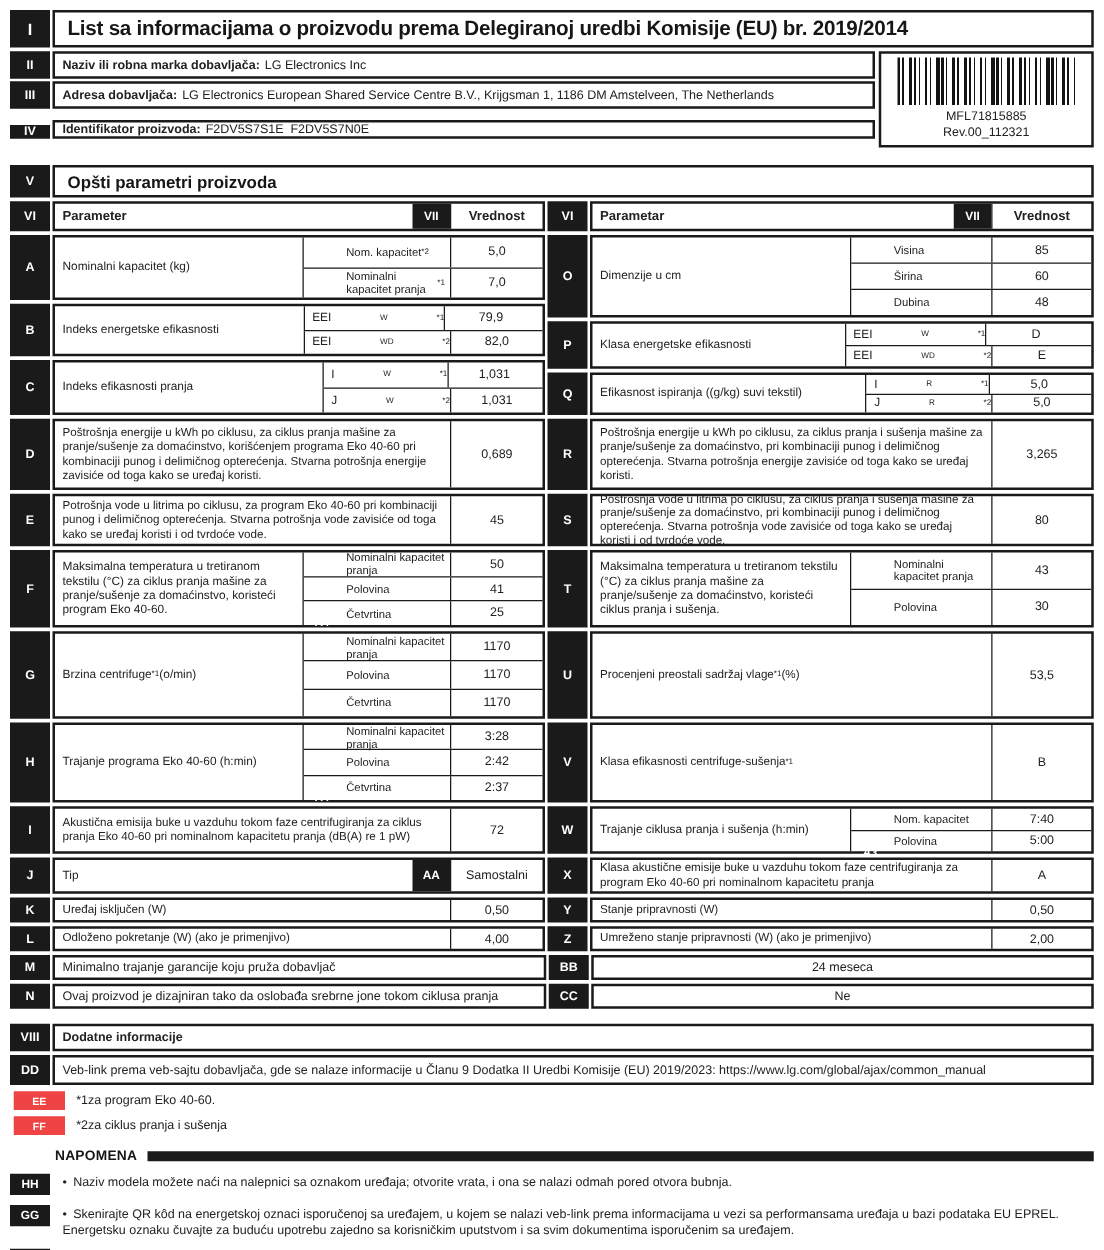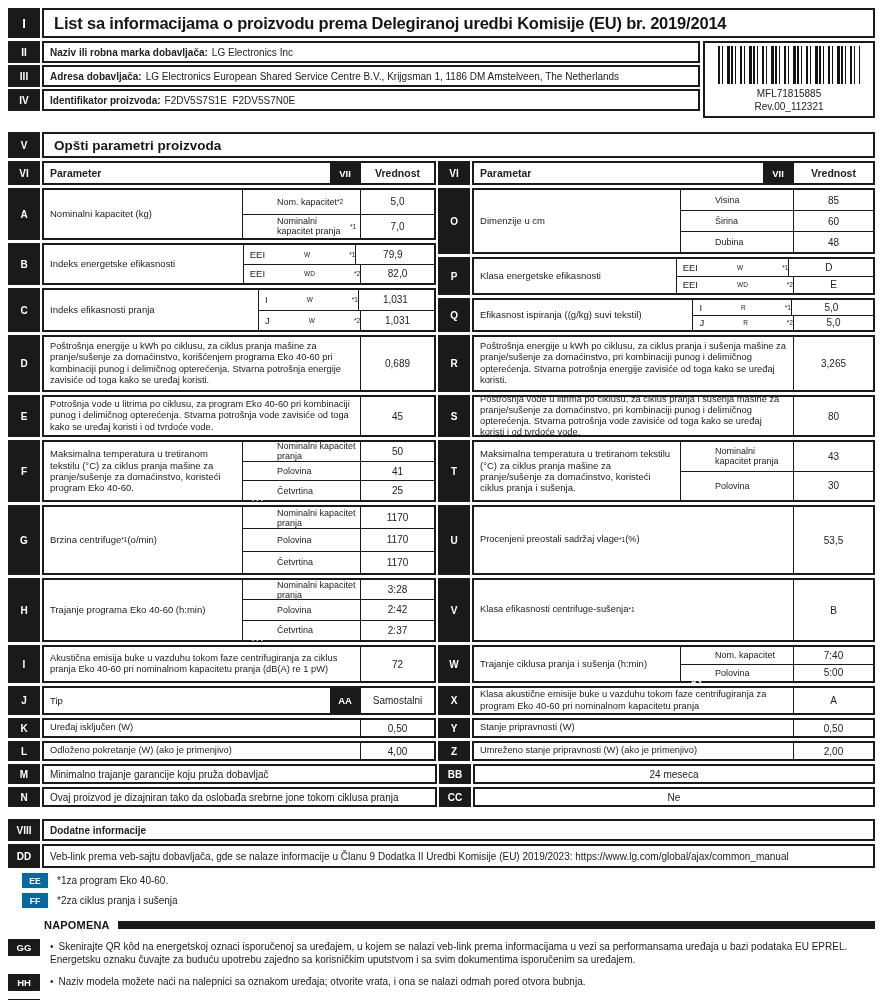--- a/index.html
+++ b/index.html
@@ -11,21 +11,21 @@
          flex:0 0 32px;font-size:10px;margin-right:2px;}
   .idbox.big{font-size:13px;}
   .cell{border:2px solid #1a1a1a;background:#fff;flex:1;display:flex;min-width:0;}
   .titlecell{align-items:center;padding-left:10px;font-weight:bold;font-size:16.5px;letter-spacing:-0.2px;color:#161616;}
   .hcell{align-items:center;padding-left:6px;font-size:10px;}
   .hl{font-weight:bold;margin-right:4px;white-space:nowrap;}
   .hv{white-space:pre-wrap;}
   .headgrid{display:flex;align-items:stretch;margin-bottom:14px;}
   .hleft{flex:1;display:flex;flex-direction:column;}
   .hleft .row{margin-bottom:2px;}
-  .hleft .row:last-child{margin-bottom:0;}
+  .hleft .row:last-child{margin-bottom:0;align-items:flex-end;}
   .bcell{flex:0 0 172px;border:2px solid #1a1a1a;margin-left:3px;display:flex;flex-direction:column;
          align-items:center;justify-content:center;padding:3px;}
   .barcode{width:142px;height:38px;margin-bottom:3px;background:
     repeating-linear-gradient(90deg,#131313 0 2px,#fff 2px 4px,#131313 4px 5px,#fff 5px 9px,
     #131313 9px 12px,#fff 12px 13px,#131313 13px 15px,#fff 15px 17px,#131313 17px 18px,#fff 18px 22px);}
   .btext{font-size:10px;line-height:1.3;color:#222;}
   .vtitle{align-items:center;padding-left:10px;font-weight:bold;font-size:13.5px;color:#161616;}
   .cols{display:flex;}
   .col{display:flex;flex-direction:column;}
   .col-left{width:431px;margin-right:2px;}
@@ -53,22 +53,22 @@
   .symrow + .symrow{border-top:1px solid #1a1a1a;}
   .sym{display:flex;align-items:center;padding-left:6px;font-size:9.5px;border-left:1px solid #1a1a1a;gap:39px;}
   .symcol-l{flex:0 0 93px;}
   .symcol-r{flex:0 0 88px;}
   .sym sub{font-size:6.5px;}
   sup{font-size:6.5px;}
   .spanlab{flex:0 0 395px;margin-right:2px;}
   .spanval{align-items:center;justify-content:center;font-size:10px;}
   .addgap{margin-top:12px;}
   .fnrow{display:flex;align-items:center;margin-top:5px;}
-  .fnbox{width:26px;height:15px;background:#0369a1;color:#fff;font-weight:bold;font-size:8.5px;
-         display:flex;align-items:center;justify-content:center;margin-right:9px;margin-left:14px;}
+  .fnbox{width:41px;height:15px;background:#ef4444;color:#fff;font-weight:bold;font-size:8.5px;
+         display:flex;align-items:center;justify-content:center;margin-right:9px;margin-left:3px;}
   .fntext{font-size:10px;}
   .nap{margin-top:11px;}
   .naphead{display:flex;align-items:flex-start;padding-left:36px;}
   .naptitle{font-weight:bold;font-size:11px;color:#161616;margin-right:8px;letter-spacing:0.2px;}
   .napbar{flex:1;height:8px;background:#1a1a1a;margin-top:2px;}
   .noterow{display:flex;align-items:flex-start;margin-top:8px;}
   .notebox{flex:0 0 32px;height:17px;background:#1a1a1a;color:#fff;font-weight:bold;font-size:9.5px;
            display:flex;align-items:center;justify-content:center;margin-right:10px;}
   .notetext{font-size:10px;line-height:1.3;padding-top:1px;}
   .notetext.small{font-size:9.3px;}
@@ -614,26 +614,26 @@
         <div class="fnbox">FF</div>
         <div class="fntext"><span>*2</span><span>za ciklus pranja i sušenja</span></div>
       </div>
     </div>
   <div id="doc-napomena" class="nap">
       <div class="naphead">
         <div class="naptitle">NAPOMENA</div>
         <div class="napbar"></div>
       </div>
       <div class="noterow">
+        <div class="notebox">HH</div>
+        <div class="notetext"><span class="bullet">•</span><span>Naziv modela možete naći na nalepnici sa oznakom uređaja; otvorite vrata, i ona se nalazi odmah pored otvora bubnja.</span></div>
+      </div>
+      <div class="noterow">
         <div class="notebox">GG</div>
         <div class="notetext"><span class="bullet">•</span><span>Skenirajte QR kôd na energetskoj oznaci isporučenoj sa uređajem, u kojem se nalazi veb-link prema informacijama u vezi sa performansama uređaja u bazi podataka EU EPREL. Energetsku oznaku čuvajte za buduću upotrebu zajedno sa korisničkim uputstvom i sa svim dokumentima isporučenim sa uređajem.</span></div>
-      </div>
-      <div class="noterow">
-        <div class="notebox">HH</div>
-        <div class="notetext"><span class="bullet">•</span><span>Naziv modela možete naći na nalepnici sa oznakom uređaja; otvorite vrata, i ona se nalazi odmah pored otvora bubnja.</span></div>
       </div>
       <div class="noterow">
         <div class="notebox">II</div>
         <div class="notetext small"></div>
       </div>
     </div>
 
 </div>
 
 </body></html>

